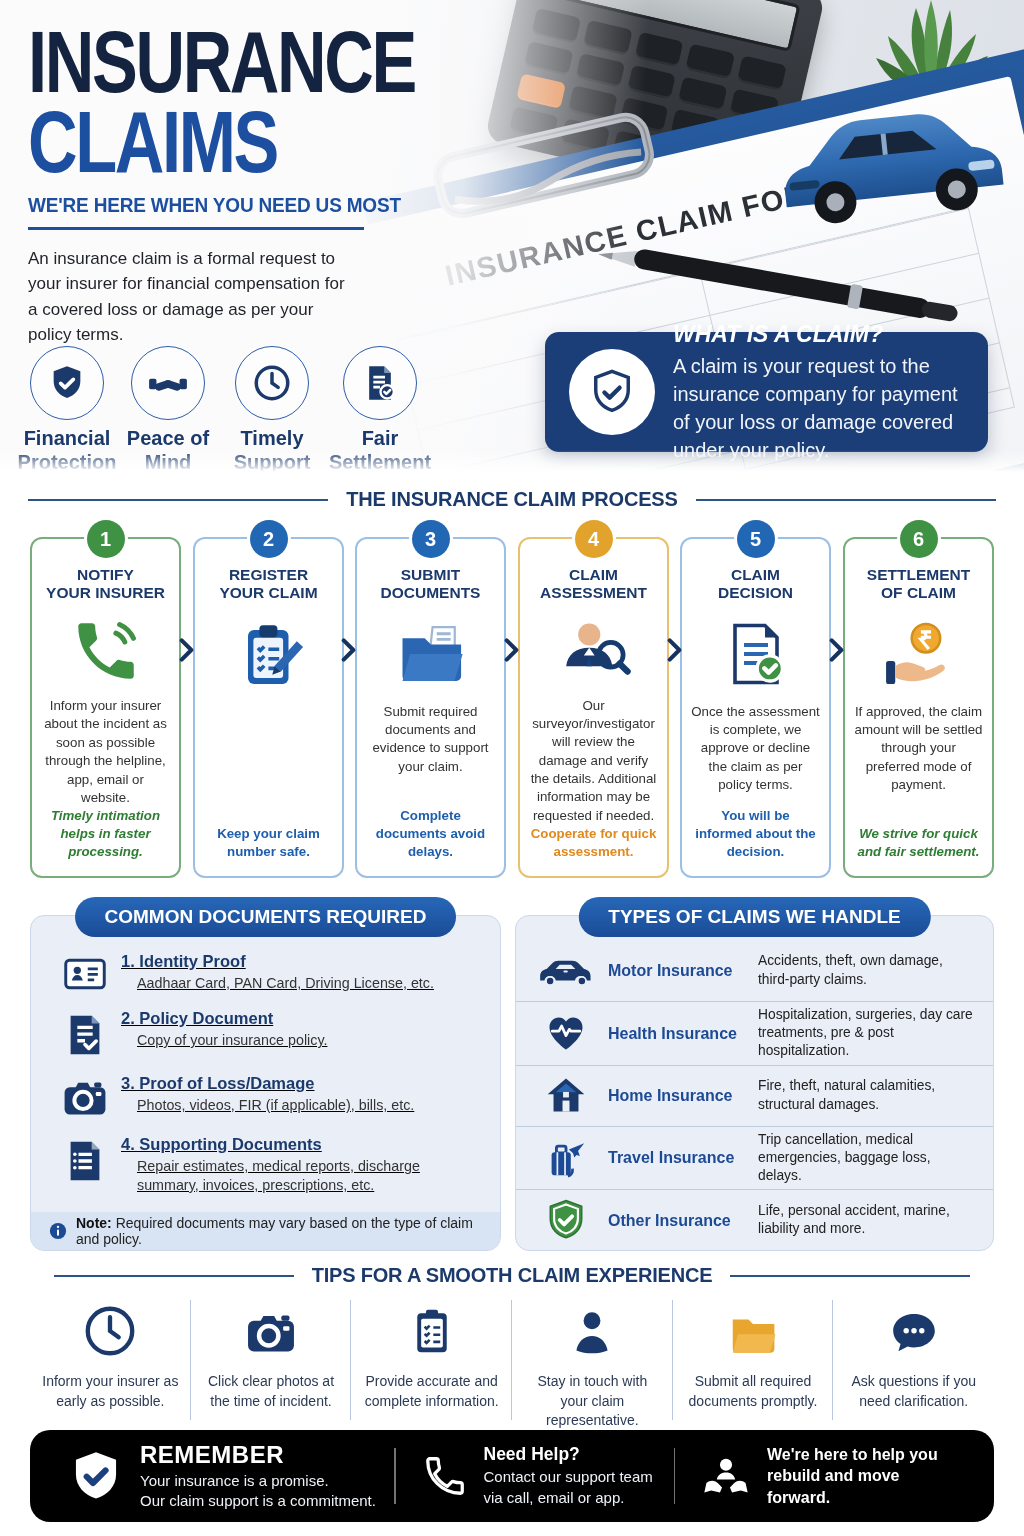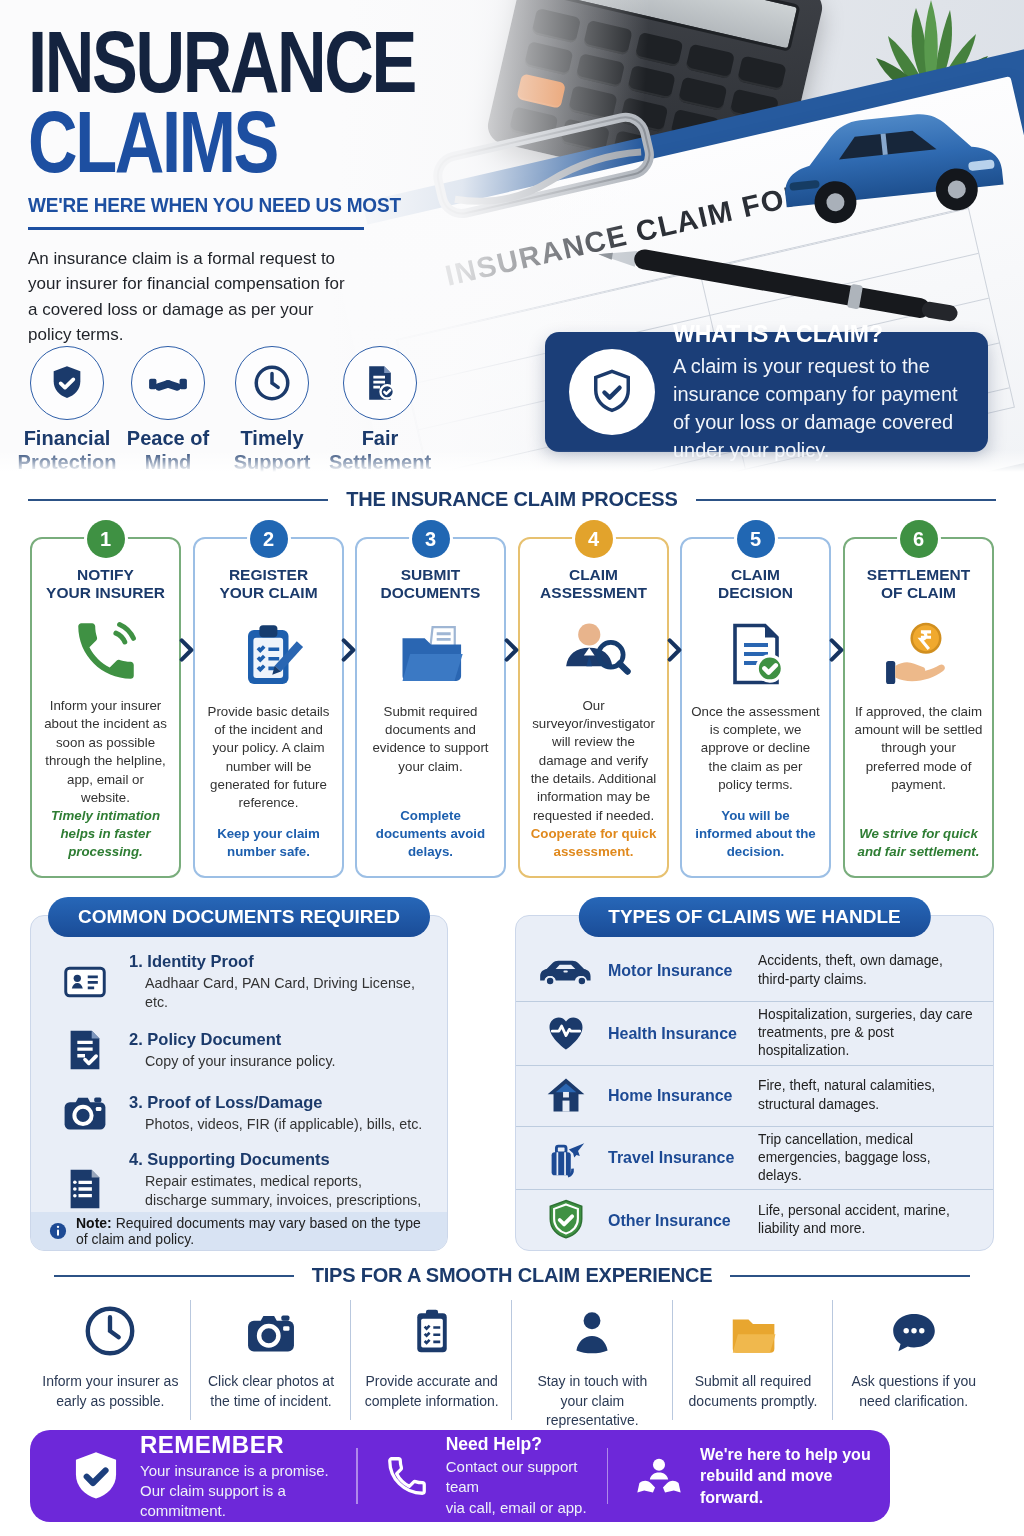--- a/index.html
+++ b/index.html
@@ -55,21 +55,21 @@
           background:#fdfdfe; border:1.6px solid #2c5da8; display:flex; align-items:center; justify-content:center; }
   .feat-label { position:absolute; top:80px; width:116px; text-align:center;
           font-size:20px; font-weight:bold; color:#1b3a6b; line-height:1.2; }
 
   .claim-box { position:absolute; left:545px; top:332px; width:443px; height:120px; z-index:8;
           background:#1b3e78; border-radius:14px; display:flex; align-items:center;
           box-shadow:0 8px 18px rgba(20,40,80,.25); }
   .claim-circle { width:86px; height:86px; border-radius:50%; background:#ffffff; flex:none;
           margin-left:24px; display:flex; align-items:center; justify-content:center; }
   .claim-text { margin-left:18px; margin-right:14px; color:#ffffff; }
-  .claim-title { font-size:23px; font-weight:bold; margin-bottom:4px; }
+  .claim-title { font-size:23px; font-weight:bold; margin-bottom:4px;font-style:italic; }
   .claim-body { font-size:20px; line-height:1.4; font-weight:500; color:#f0f4fa; }
 
   
   .sec-title { position:absolute; left:0; width:1024px; display:flex; align-items:center; justify-content:center; }
   .sec-title .txt { font-size:20px; font-weight:bold; color:#1b3a6b; letter-spacing:-0.2px; white-space:nowrap; }
   .sec-title .bar { height:2px; background:#2c5286; margin:0 18px; }
   .process-title { top:488px; } .process-title .bar { width:300px; }
   .tips-title { top:1264px; } .tips-title .bar { width:240px; }
 
   
@@ -89,23 +89,23 @@
           padding:0 10px 15px; line-height:1.35; }
   .green .step-highlight { color:#2e7d33;font-style:italic; } .blue .step-highlight { color:#1d5fae; } .gold .step-highlight { color:#e0891d; }
   .arrow { position:absolute; top:120px; }
 
   
   .panel { position:absolute; top:915px; height:336px; background:#e9eef7;
           border:1px solid #ccd7ea; border-radius:14px; }
   .pill { position:absolute; top:-19px; left:50%; transform:translateX(-50%);
           background:linear-gradient(#2767b8,#1a4c97); color:#fff; font-weight:bold; font-size:19px;
           padding:9px 30px; border-radius:999px; white-space:nowrap; }
-  .docs-panel { left:30px; width:418px; }
+  .docs-panel { left:30px; width:471px; }
   .docs-list { padding:36px 20px 0 26px; }
-  .doc-item { display:flex; gap:16px; align-items:center; margin-bottom:13px; }
+  .doc-item { display:flex; gap:8px; align-items:flex-start; margin-bottom:13px;text-decoration:underline; }
   .doc-icon { width:56px; flex:none; display:flex; justify-content:center; }
   .doc-name { font-size:16.5px; font-weight:bold; color:#1b3a6b; margin-bottom:3px; }
   .doc-desc { font-size:14.3px; color:#333; line-height:1.3; padding-left:16px; }
   .note-strip { position:absolute; bottom:0; left:0; right:0; height:38px; background:#d8e3f3;
           border-radius:0 0 13px 13px; display:flex; align-items:center; gap:9px; padding:0 18px; }
   .note-text { font-size:14px; color:#222; }
   .note-text b { color:#111; }
 
   .claims-panel { left:515px; width:479px; padding-top:24px; }
   .claim-row { display:flex; align-items:center; min-height:61px; padding:4px 12px 4px 8px; }
@@ -116,21 +116,21 @@
 
   
   .tips-row { position:absolute; top:1294px; left:30px; width:964px; display:flex; }
   .tip { flex:1; padding:0 10px; position:relative; }
   .tip:not(:last-child)::after { content:""; position:absolute; right:0; top:6px; height:120px;
           width:1px; background:#b9c8de; }
   .tip-icon { height:66px; display:flex; align-items:flex-end; justify-content:center; margin-bottom:12px; }
   .tip-text { text-align:center; font-size:14px; color:#2b3a55; line-height:1.4; }
 
   
-  .footer { position:absolute; top:1430px; left:30px; width:860px; height:92px; background:#6d28d9;
+  .footer { position:absolute; top:1430px; left:30px; width:964px; height:92px; background:#000000;
           border-radius:20px; display:flex; align-items:center; color:#fff; }
   .f-sec { display:flex; align-items:center; gap:16px; }
   .f-div { width:1.5px; height:56px; background:rgba(255,255,255,.45); flex:none; }
   .sec1 { margin-left:38px; width:326px; }
   .sec2 { margin-left:26px; width:252px; }
   .sec3 { margin-left:26px; flex:1; }
   .remember-title { font-size:24px; font-weight:bold; letter-spacing:.5px; margin-bottom:2px; }
   .f-line { font-size:15px; color:#eef2f8; line-height:1.35; }
   .help-title { font-size:17.5px; font-weight:bold; margin-bottom:2px; }
   .closing { font-size:16px; font-weight:bold; line-height:1.35; width:190px; }
@@ -354,21 +354,20 @@
           </g>
           <g stroke="#1d5fae" stroke-width="1.2">
               <path d="M11.8 10.4h3.6M11.8 13.6h3.6M11.8 16.8h2.4"></path>
             </g>
           <g transform="rotate(42 17 14)">
               <rect x="16" y="6.5" width="2.8" height="11" fill="#2a66b2"></rect>
               <path d="M16 17.5h2.8l-1.4 2.8z" fill="#163c6e"></path>
             </g>
         </svg>
       </div>
-      <div class="step-body">Provide basic details of the incident and your policy. A claim number will be generated for future reference.</div>
       <div class="step-highlight">Keep your claim number safe.</div>
     </div>
 
     <div class="step blue" style="left:325px">
       <div class="num">3</div>
       <div class="step-title"><span>SUBMIT</span><br><span>DOCUMENTS</span></div>
       <div class="step-icon">
         <svg width="76" height="76" viewBox="0 0 24 24">
           <path d="M12.5 3.5h7v9h-8z" fill="#fff" stroke="#9fb6d4" stroke-width=".7"></path>
           <path d="M13.8 5.6h4.4M13.8 7.4h4.4" stroke="#9fb6d4" stroke-width=".9"></path>

